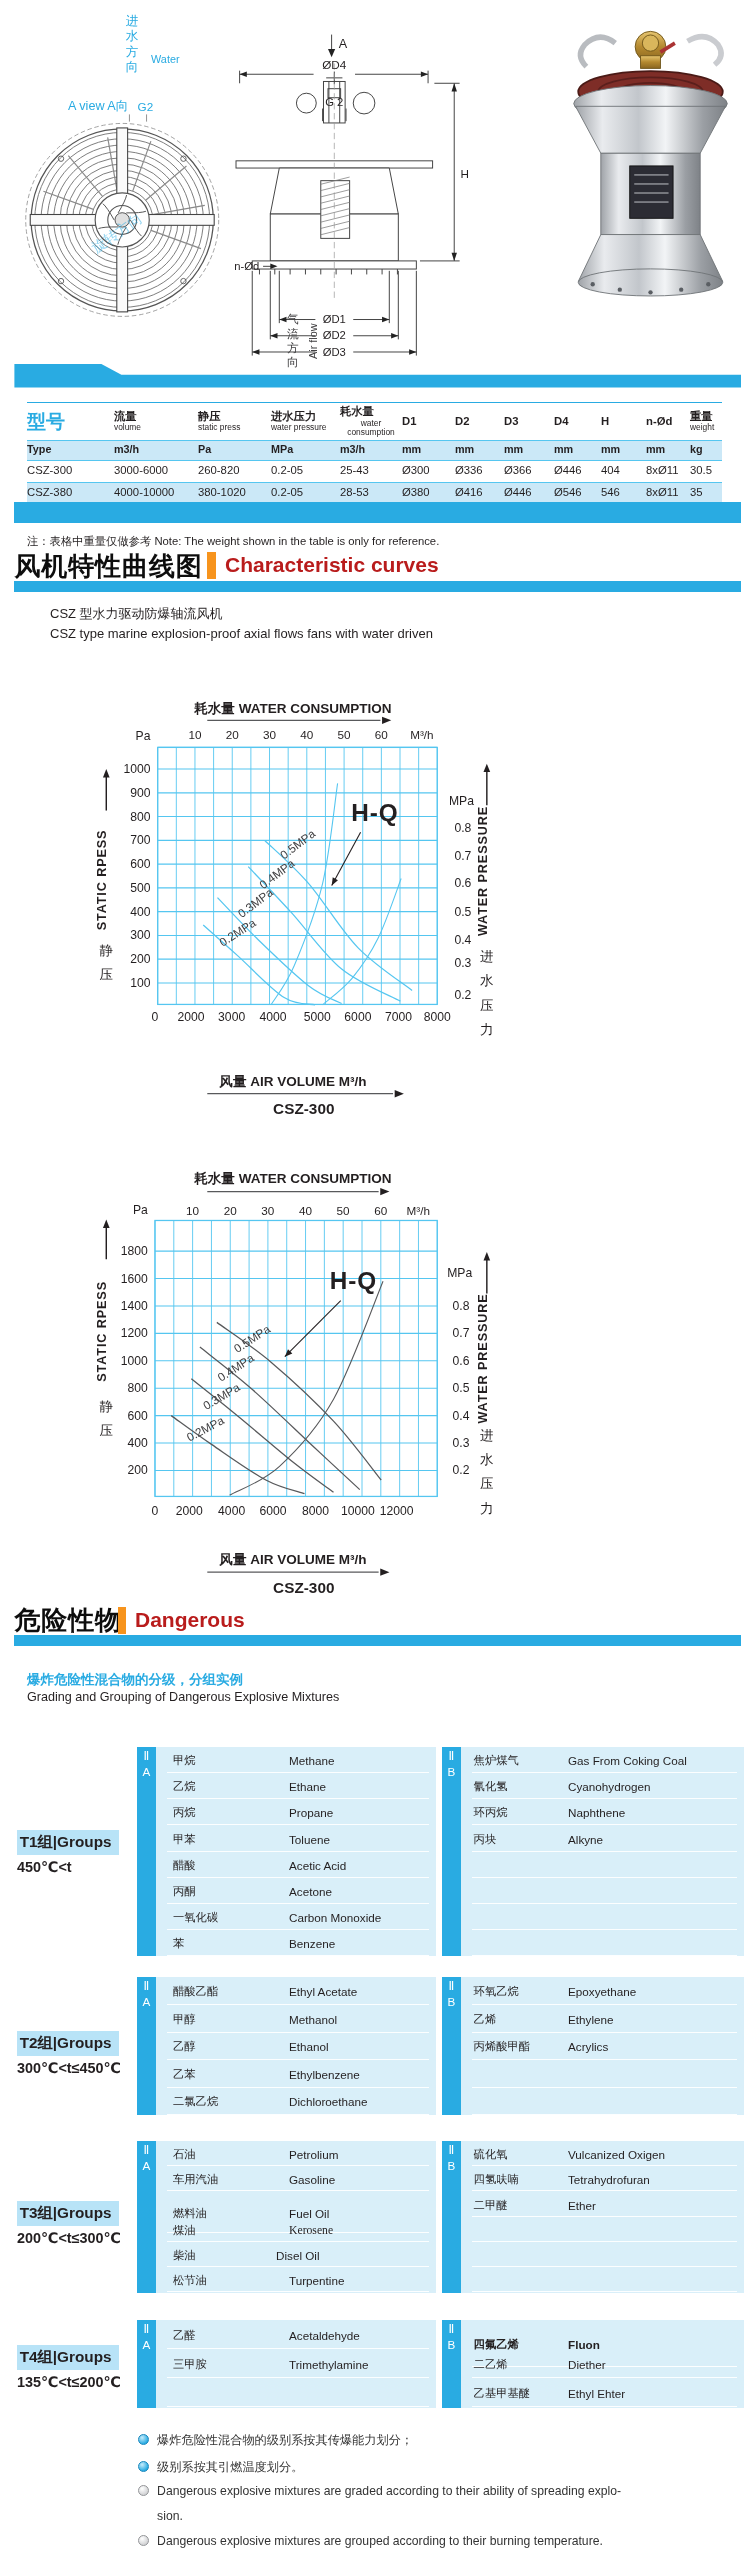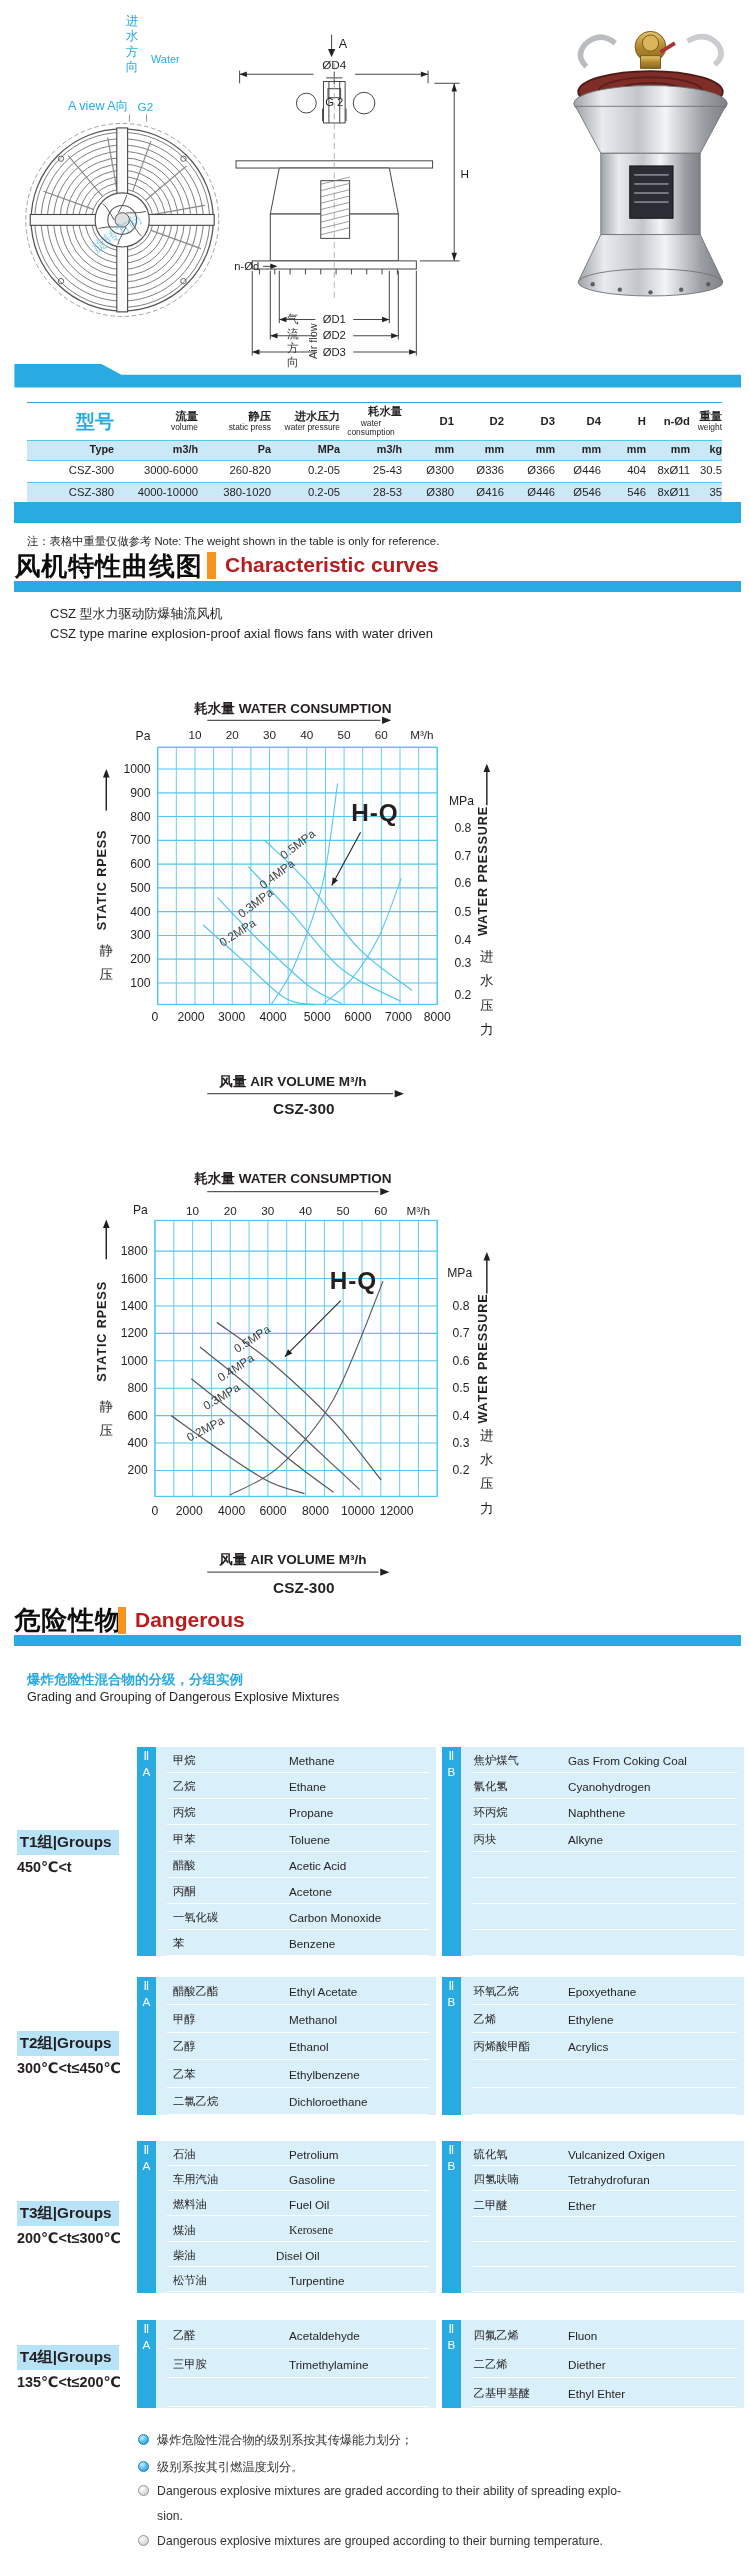--- a/index.html
+++ b/index.html
@@ -7,21 +7,21 @@
         font-family:"Liberation Sans","DejaVu Sans",sans-serif;color:#231F20;overflow:hidden}
   svg{position:absolute;overflow:visible}
   .band{position:absolute;left:14.4px;width:727px;background:#29ABE2}
   #bandA{top:364px;height:23.5px;clip-path:polygon(0 0,87px 0,107px 10.8px,100% 10.8px,100% 100%,0 100%)}
   #bandT{top:502px;height:21px}
   #band1{top:581px;height:10.8px}
   #band2{top:1635px;height:10.8px}
   
   #spec-table{position:absolute;left:27px;top:402px;width:695px;height:101px;border-top:1.8px solid #29ABE2}
   .stripe{position:absolute;left:0;width:695px;border-top:0.9px solid #55C6F0}
-  .cell{position:absolute;display:flex;flex-direction:column;align-items:flex-end;justify-content:center;text-align:center;line-height:1.05}
+  .cell{position:absolute;display:flex;flex-direction:column;align-items:flex-start;justify-content:center;text-align:center;line-height:1.05}
   .model-h{font-size:19px;color:#29ABE2;font-weight:bold}
   .th-cn{font-size:11.3px;font-weight:bold}
   .th-en{font-size:8.4px;margin-top:0.9px}
   .tu{font-size:10.8px;font-weight:bold}
   .td{font-size:11.3px}
   
   .h-cn{position:absolute;font-weight:bold;color:#0d0d0d;letter-spacing:0.9px}
   .h-en{position:absolute;font-weight:bold;color:#b91c1c}
   .obar{position:absolute;background:#F7941D}
   #h1cn{left:14.4px;top:549px;font-size:26px}
@@ -705,21 +705,21 @@
         <div class="g-row" style="top: 0px; height: 25px;">
           <span class="g-cn" style="left: 17px;">石油</span>
           <span class="g-en" style="left: 133px;">Petrolium</span>
           <div class="g-sep"></div>
         </div>
         <div class="g-row" style="top: 25px; height: 25px;">
           <span class="g-cn" style="left: 17px;">车用汽油</span>
           <span class="g-en" style="left: 133px;">Gasoline</span>
           <div class="g-sep"></div>
         </div>
-        <div class="g-row" style="top: 51px; height: 24px;">
+        <div class="g-row" style="top: 51px; height: 41px;">
           <span class="g-cn" style="left: 17px;">燃料油</span>
           <span class="g-en" style="left: 133px;">Fuel Oil</span>
           <div class="g-sep"></div>
         </div>
         <div class="g-row" style="top: 76px; height: 25px; font-family: Liberation Serif, serif;">
           <span class="g-cn" style="left: 17px;">煤油</span>
           <span class="g-en" style="left: 133px;">Kerosene</span>
           <div class="g-sep"></div>
         </div>
         <div class="g-row" style="top: 101px; height: 25px;">
@@ -781,21 +781,21 @@
         </div>
         <div class="g-row" style="top: 58px; height: 29px;">
           <div class="g-sep"></div>
         </div>
       </div>
       <div class="g-strip" style="left: 442px; top: 2320px; height: 88px;">
         <div class="g-strip-t">Ⅱ</div>
         <div class="g-strip-t">B</div>
       </div>
       <div class="g-panel" style="left: 461px; top: 2320px; width: 283px; height: 88px;">
-        <div class="g-row" style="top: 0px; height: 29px;">
+        <div class="g-row" style="top: 0px; height: 47px; font-weight: bold;">
           <span class="g-cn" style="left: 12.6px;">四氟乙烯</span>
           <span class="g-en" style="left: 107px;">Fluon</span>
           <div class="g-sep"></div>
         </div>
         <div class="g-row" style="top: 29px; height: 29px;">
           <span class="g-cn" style="left: 12.6px;">二乙烯</span>
           <span class="g-en" style="left: 107px;">Diether</span>
           <div class="g-sep"></div>
         </div>
         <div class="g-row" style="top: 58px; height: 29px;">

